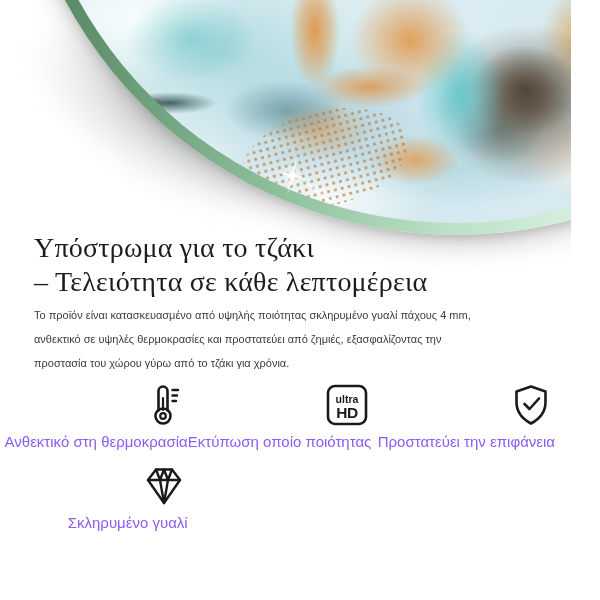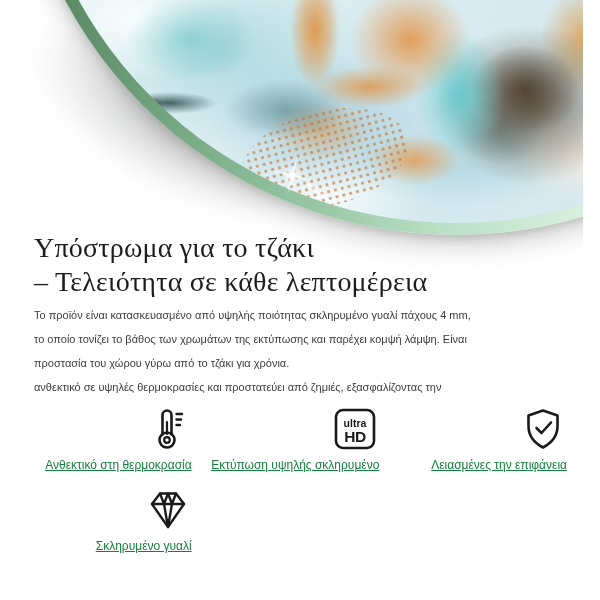--- a/index.html
+++ b/index.html
@@ -1,17 +1,17 @@
 <!DOCTYPE html>
 <html><head>
 <meta charset="utf-8">
 <style>
   html,body{margin:0;padding:0;background:#fff;}
   .page{position:relative;width:571px;height:600px;overflow:hidden;background:#ffffff;
-        font-family:"Liberation Sans",sans-serif;padding-left:12px;}
+        font-family:"Liberation Sans",sans-serif;}
 
   
   .hero{position:absolute;inset:0;z-index:0;}
   .shadow-a{position:absolute;left:-35px;top:35px;width:400px;height:170px;
             transform:rotate(32deg);filter:blur(10px);
             background:radial-gradient(closest-side,rgba(138,141,140,.42),rgba(138,141,140,0) 78%);}
   .shadow-b{position:absolute;left:275px;top:160px;width:320px;height:90px;
             transform:rotate(8deg);filter:blur(9px);
             background:radial-gradient(closest-side,rgba(148,150,148,.30),rgba(148,150,148,0) 78%);}
   .glass-outer{position:absolute;left:13px;top:-651px;width:886px;height:886px;border-radius:50%;
@@ -61,21 +61,21 @@
      color:#1d1d1d;letter-spacing:.2px;}
   h1 span{display:block;}
   .intro{margin-top:4px;font-size:11px;line-height:24px;color:#3c3c3c;}
   .intro div{white-space:nowrap;}
 
   
   .features{display:grid;grid-template-columns:repeat(3,1fr);row-gap:12px;
             margin:6px -10px 0 -30px;}
   .feature{display:flex;flex-direction:column;align-items:flex-end;}
   .icon-box{height:48px;display:flex;align-items:center;justify-content:center;}
-  .feature-label{margin-top:4px;font-size:12px;color:#15803d;text-align:center;line-height:17px;text-decoration:underline;}
+  .feature-label{margin-top:4px;font-size:15px;color:#8b5cf6;text-align:center;line-height:17px;}
   .tri{width:46px;height:38px;clip-path:polygon(0 100%,100% 0,100% 100%);
        background:repeating-linear-gradient(135deg,#1a1a1a 0 4.5px,rgba(0,0,0,0) 4.5px 10.5px);}
   .ico{display:block;}
 </style>
 </head>
 <body>
 
 <div class="page">
 
   <div class="hero">
@@ -95,23 +95,22 @@
   </div>
 
   <div class="content">
     <h1>
       <span>Υπόστρωμα για το τζάκι</span>
       <span>– Τελειότητα σε κάθε λεπτομέρεια</span>
     </h1>
 
     <div class="intro">
       <div>Το προϊόν είναι κατασκευασμένο από υψηλής ποιότητας σκληρυμένο γυαλί πάχους 4 mm,</div>
-      <div>το οποίο τονίζει το βάθος των χρωμάτων της εκτύπωσης και παρέχει κομψή λάμψη. Είναι</div>
+      <div>ανθεκτικό σε υψηλές θερμοκρασίες και προστατεύει από ζημιές, εξασφαλίζοντας την</div>
       <div>προστασία του χώρου γύρω από το τζάκι για χρόνια.</div>
-      <div>ανθεκτικό σε υψηλές θερμοκρασίες και προστατεύει από ζημιές, εξασφαλίζοντας την</div>
     </div>
 
     <div class="features">
 
       <div class="feature">
         <div class="icon-box">
           <svg class="ico" width="48" height="48" viewBox="0 0 48 48" fill="none" stroke="#1a1a1a" stroke-width="2.6" stroke-linecap="round">
             <path d="M18.5 29.5 V10 a4.5 4.5 0 0 1 9 0 V29.5"></path>
             <circle cx="23" cy="35" r="7.5"></circle>
             <circle cx="23" cy="35" r="2.8" stroke-width="2.2"></circle>
@@ -123,31 +122,31 @@
       </div>
 
       <div class="feature">
         <div class="icon-box">
           <svg class="ico" width="48" height="48" viewBox="0 0 48 48">
             <rect x="5" y="5" width="38" height="38" rx="7" fill="none" stroke="#1a1a1a" stroke-width="2.6"></rect>
             <text x="24" y="21.5" text-anchor="middle" font-size="10.5" font-weight="700" fill="#1a1a1a">ultra</text>
             <text x="24" y="36.5" text-anchor="middle" font-size="15.5" font-weight="700" letter-spacing="-0.5" fill="#1a1a1a">HD</text>
           </svg>
         </div>
-        <div class="feature-label">Εκτύπωση υψηλής σκληρυμένο</div>
+        <div class="feature-label">Εκτύπωση οποίο ποιότητας</div>
       </div>
 
       <div class="feature">
         <div class="icon-box">
           <svg class="ico" width="48" height="48" viewBox="0 0 48 48" fill="none" stroke="#1a1a1a" stroke-width="2.6" stroke-linecap="round" stroke-linejoin="round">
             <path d="M24 5.5 L38.5 10.5 V21 C38.5 31 32.5 38 24 42.5 C15.5 38 9.5 31 9.5 21 V10.5 Z"></path>
             <path d="M17.5 23 l5 5 l9.5 -10.5"></path>
           </svg>
         </div>
-        <div class="feature-label">Λειασμένες την επιφάνεια</div>
+        <div class="feature-label">Προστατεύει την επιφάνεια</div>
       </div>
 
       <div class="feature">
         <div class="icon-box">
           <svg class="ico" width="48" height="48" viewBox="0 0 48 48" fill="none" stroke="#1a1a1a" stroke-width="2.4" stroke-linecap="round" stroke-linejoin="round">
             <path d="M8 18 L16 7.5 H32 L40 18 L24 41 Z"></path>
             <path d="M8 18 H40"></path>
             <path d="M16 7.5 L20 18 L24 7.5 L28 18 L32 7.5"></path>
             <path d="M20 18 L24 41 L28 18"></path>
           </svg>

